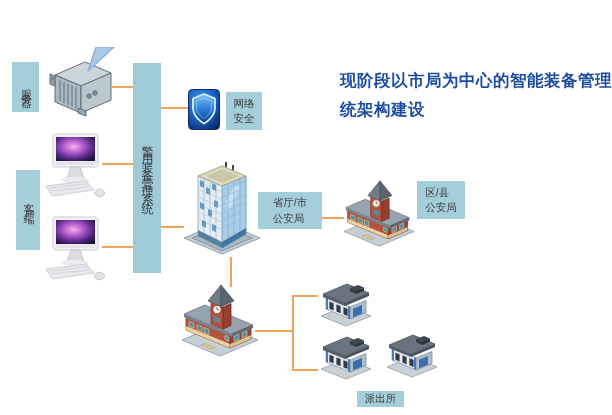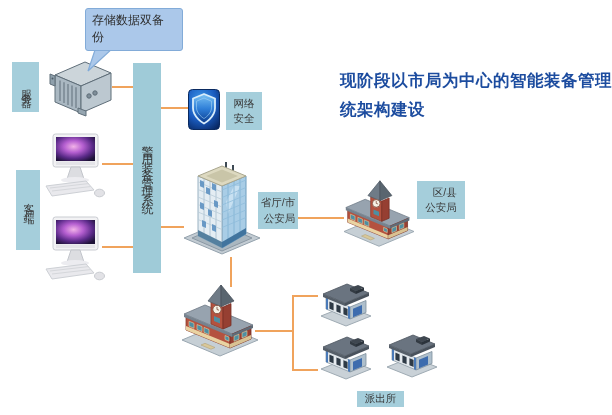--- a/index.html
+++ b/index.html
@@ -1,19 +1,19 @@
 <!DOCTYPE html>
 <html><head>
 <meta charset="utf-8">
 <style>
   html,body{margin:0;padding:0;background:#fff;}
   .canvas{position:relative;width:612px;height:415px;background:#ffffff;overflow:hidden;
           font-family:"Liberation Sans","DejaVu Sans",sans-serif;color:#3a3a3a;}
   .lbl{position:absolute;background:#a5cedb;color:#3a3a3a;display:flex;align-items:center;
-       justify-content:center;text-align:right;font-size:10.5px;line-height:1.45;
+       justify-content:center;text-align:left;font-size:10.5px;line-height:1.45;
        white-space:pre-line;z-index:3;}
   .vlbl{writing-mode:vertical-rl;text-orientation:upright;}
   .callout{position:absolute;left:85px;top:8px;width:84px;background:#abc8ea;
            border:1.5px solid #82abd8;border-radius:3px;font-size:12px;line-height:1.45;
            padding:3px 6px;white-space:pre-line;color:#2e2e2e;z-index:4;}
   .callout-tail{position:absolute;left:86px;top:47px;z-index:3;}
   .bar{position:absolute;left:133px;top:63px;width:28px;height:210px;background:#9fcbd8;
        display:flex;align-items:center;justify-content:center;z-index:2;
        writing-mode:vertical-rl;text-orientation:upright;font-size:12px;letter-spacing:8px;color:#333;}
   .title{position:absolute;left:340px;top:66px;width:290px;font-size:16.5px;font-weight:bold;
@@ -32,34 +32,32 @@
   <div class="line h" style="left:102px;top:246px;width:31px"></div>
   <div class="line h" style="left:161px;top:107px;width:27px"></div>
   <div class="line h" style="left:161px;top:226px;width:23px"></div>
   <div class="line h" style="left:297px;top:217px;width:47px"></div>
   <div class="line v" style="left:230px;top:257px;height:30px"></div>
   <div class="line h" style="left:255px;top:330px;width:38px"></div>
   <div class="line v" style="left:292px;top:295px;height:76px"></div>
   <div class="line h" style="left:292px;top:295px;width:26px"></div>
   <div class="line h" style="left:292px;top:369px;width:26px"></div>
 
-  <div class="callout">存储数据双备
-份</div>
   <svg class="callout-tail" width="30" height="25" viewBox="0 0 30 25">
     <polygon points="10,0 28,0 2,24" fill="#abc8ea" stroke="#82abd8" stroke-width="1.2"></polygon>
   </svg>
 
   <div class="title">现阶段以市局为中心的智能装备管理系
 统架构建设</div>
 
   <div class="lbl vlbl" style="left:12px;top:62px;width:27px;height:50px;font-size:11px;letter-spacing:4px;">服务器</div>
   <div class="lbl vlbl" style="left:16px;top:170px;width:24px;height:80px;font-size:11px;letter-spacing:5px;">客户端⋮</div>
   <div class="lbl" style="left:226px;top:92px;width:36px;height:38px;">网络
 安全</div>
-  <div class="lbl" style="left:258px;top:192px;width:40px;height:37px;">省厅/市
+  <div class="lbl" style="left:258px;top:192px;width:64px;height:37px;">省厅/市
 公安局</div>
   <div class="lbl" style="left:417px;top:181px;width:48px;height:38px;">区/县
 公安局</div>
   <div class="lbl" style="left:357px;top:391px;width:47px;height:16px;">派出所</div>
 
   <div class="bar">警用装备管理系统</div>
 
   <div class="icon" style="left:48px;top:58px">
     <svg width="68" height="60" viewBox="0 0 68 60">
       <polygon points="7,17 37,4 63,15 33,28" fill="#ccd5da" stroke="#5f6e79"></polygon>

